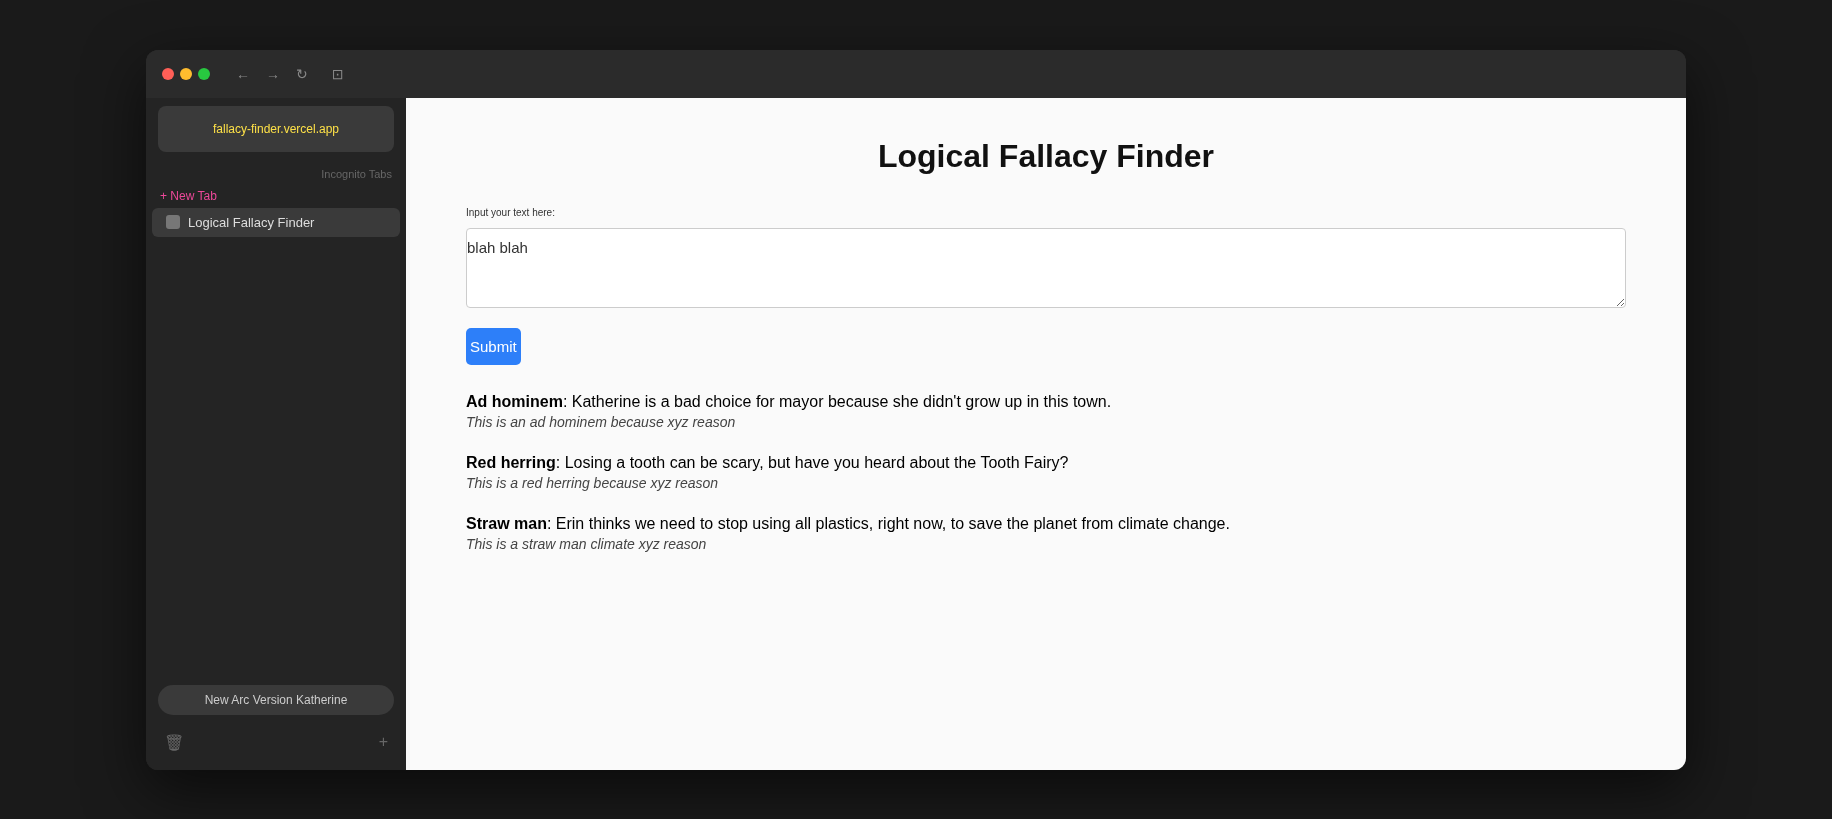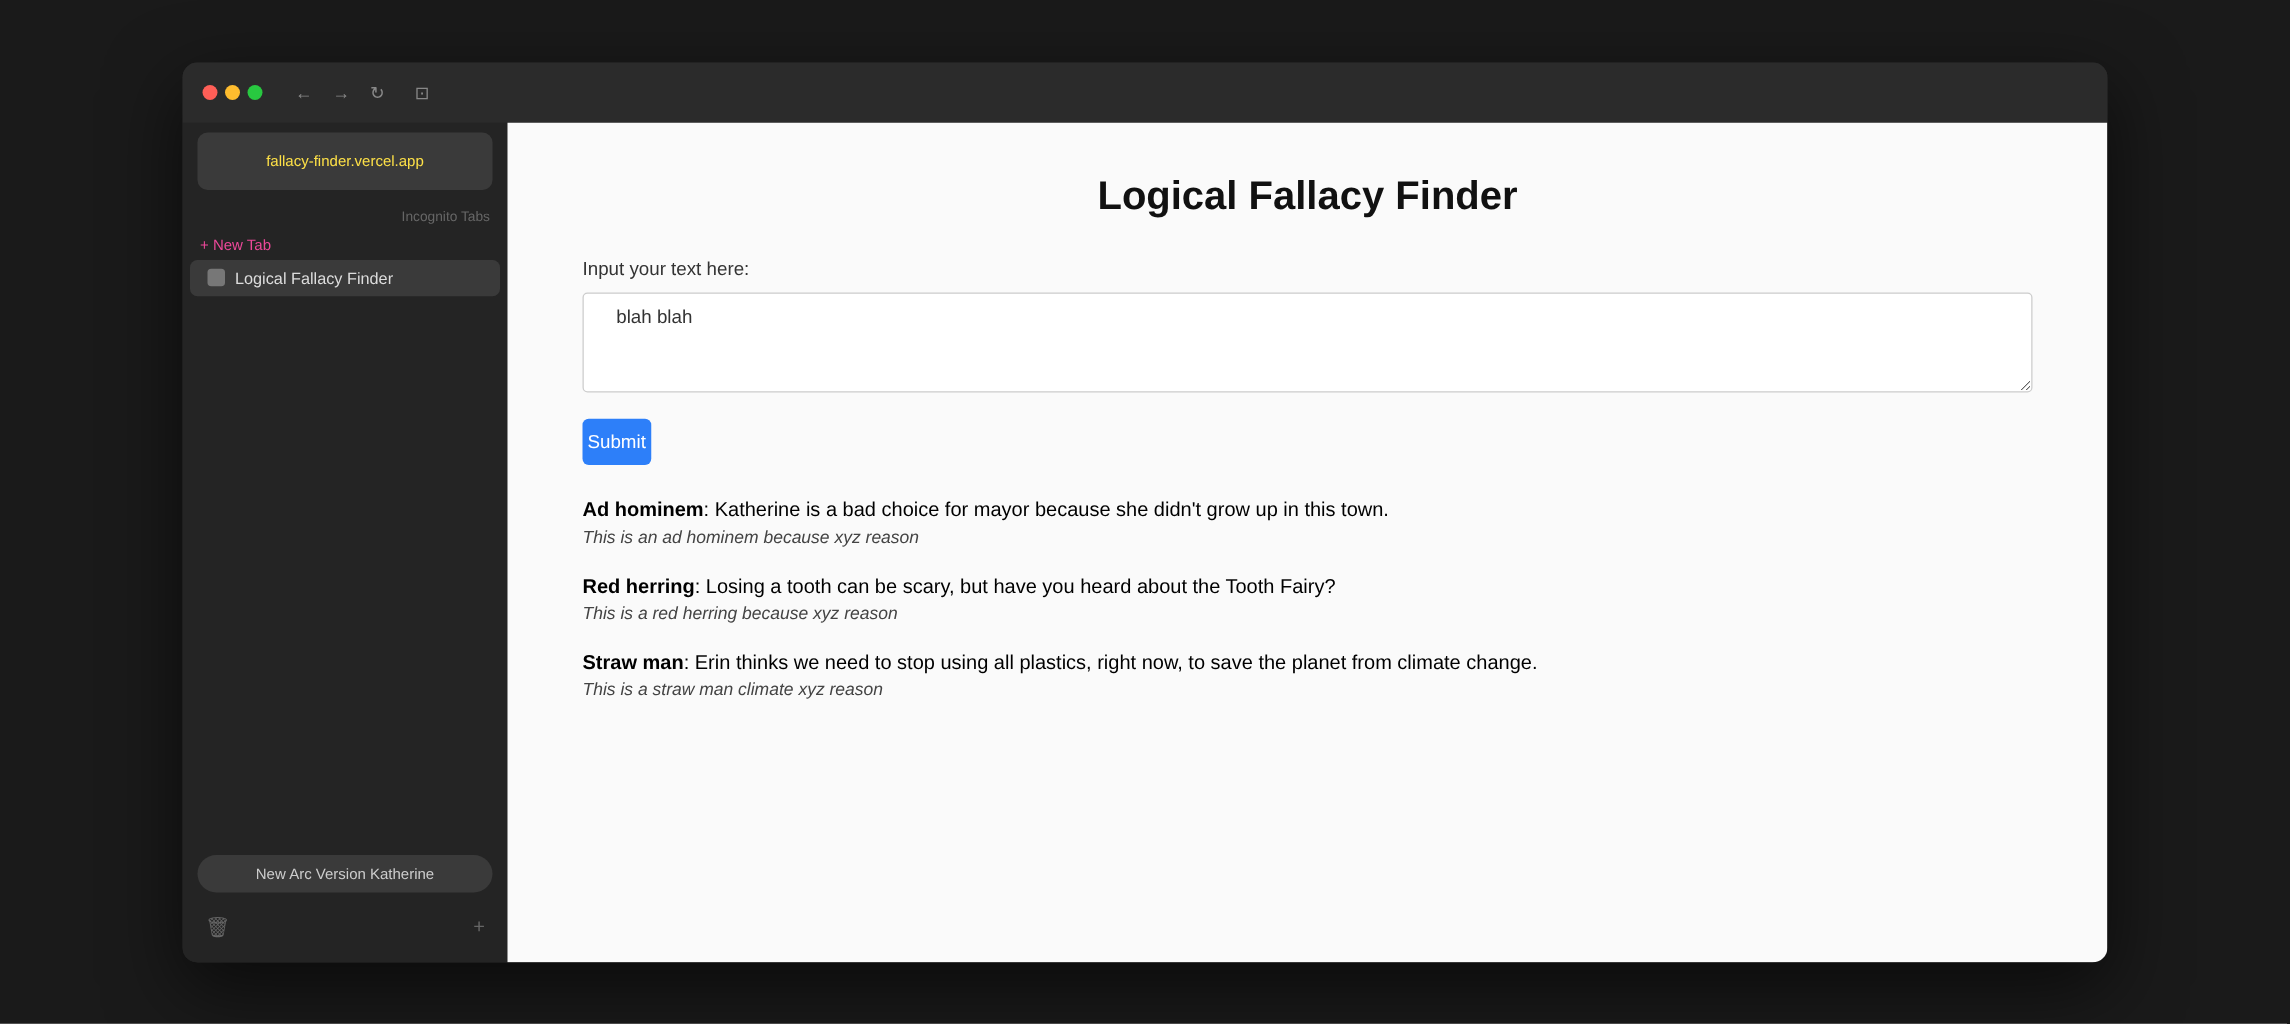--- a/index.html
+++ b/index.html
@@ -168,31 +168,31 @@
       padding: 40px 60px;
     }
     .page-title {
       font-size: 32px;
       font-weight: 700;
       color: #111;
       text-align: center;
       margin-bottom: 32px;
     }
     .input-label {
-      font-size: 15px;
+      font-size: 10px;
       color: #333;
       margin-bottom: 10px;
       display: block;
     }
     .text-input {
       width: 100%;
       height: 80px;
       border: 1px solid #ccc;
       border-radius: 4px;
-      padding: 10px 26px;
+      padding: 10px 0;
       font-size: 15px;
       color: #333;
       resize: vertical;
       outline: none;
       font-family: inherit;
       background: #fff;
     }
     .submit-btn {
       margin-top: 16px;
       background: #2d7ff9;

